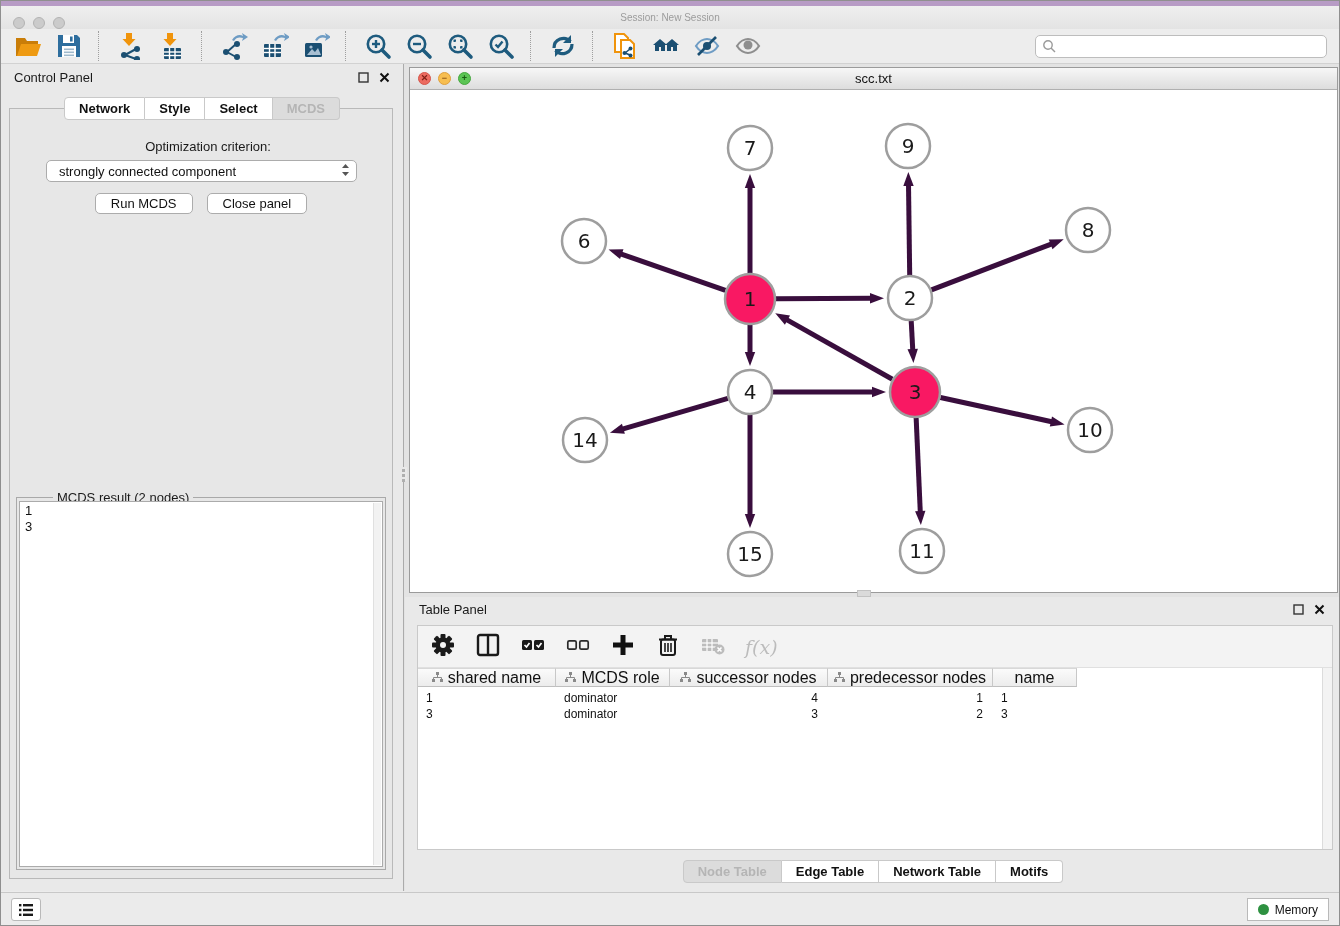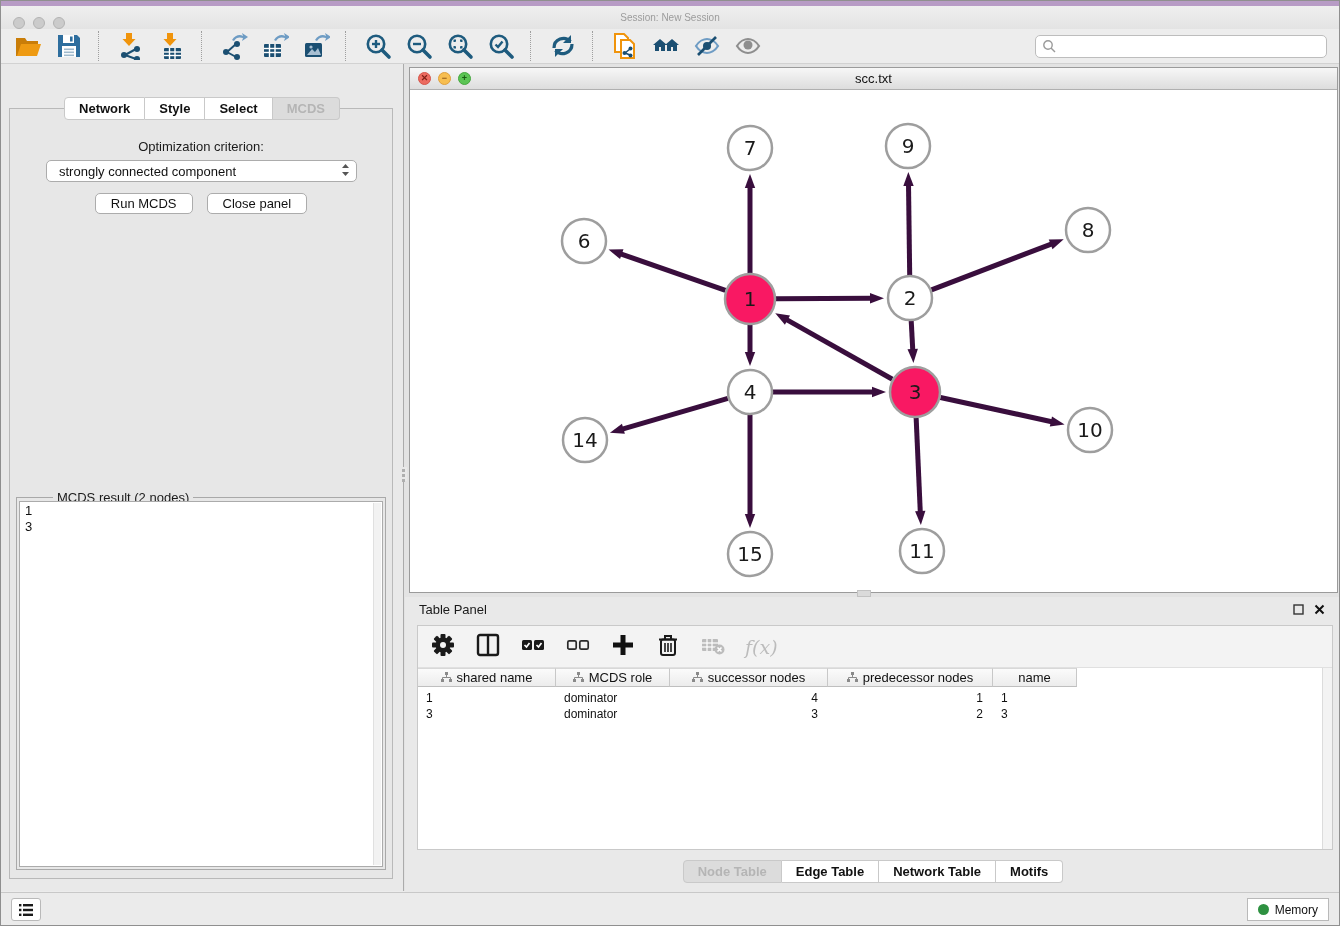--- a/index.html
+++ b/index.html
@@ -29,21 +29,21 @@
   .cp-header{left:0;top:0;width:100%;height:27px;display:flex;align-items:center;padding:0 13px;box-sizing:border-box;}
   .panel-title{font-size:13px;color:#1A1A1A;}
   .panel-icons{margin-left:auto;display:flex;gap:10px;align-items:center;}
   .cp-body{left:8px;right:10px;top:44px;bottom:12px;background:#E7E7E7;border:1px solid #B9B9B9;}
   .cp-tabs{left:0;top:33px;width:100%;display:flex;justify-content:center;z-index:3;}
   .tab{height:21px;line-height:21px;padding:0 14px;font-size:13px;font-weight:bold;color:#111;
        background:#fff;border:1px solid #C9C9C9;border-left:none;}
   .tab.first{border-left:1px solid #C9C9C9;border-radius:4px 0 0 4px;}
   .tab.last{border-radius:0 4px 4px 0;}
   .tab.active{background:#DCDCDC;color:#B5B5B5;font-weight:bold;text-align:right;}
-  .opt-label{left:0;top:30px;width:100%;text-align:center;font-size:13px;color:#1A1A1A;}
+  .opt-label{left:7px;top:30px;width:100%;text-align:center;font-size:13px;color:#1A1A1A;}
   .dropdown{left:36px;top:51px;width:311px;height:22px;background:#fff;border:1px solid #ACACAC;border-radius:5px;
             display:flex;align-items:center;padding:0 6px 0 12px;box-sizing:border-box;font-size:13px;color:#111;}
   .dropdown .dd-arrows{margin-left:auto;}
   .btn-row{left:0;top:84px;width:100%;display:flex;justify-content:center;gap:14px;}
   .btn{height:21px;line-height:19px;background:#fff;border:1px solid #ACACAC;border-radius:5px;
        font-size:13px;color:#111;padding:0 15px;box-sizing:border-box;}
   .group-box{left:6px;top:388px;right:6px;bottom:8px;border:1px solid #A9A9A9;}
   .legend{position:absolute;top:-8px;left:5px;background:#E7E7E7;padding:0 4px;font-size:13px;color:#1A1A1A;margin-left:31px;}
   .result-area{position:absolute;left:2px;right:2px;top:3px;bottom:2px;background:#fff;border:1px solid #ABABAB;
                font-size:13px;color:#111;padding:1px 5px;line-height:16px;}
@@ -71,21 +71,21 @@
   
   .table-panel{left:404px;top:596px;width:936px;height:295px;background:#E9E9E9;}
   .tp-header{left:0;top:0;width:100%;height:25px;display:flex;align-items:center;padding:0 16px 0 14px;box-sizing:border-box;}
   .tp-box{left:12px;right:8px;top:28px;bottom:42px;background:#fff;border:1px solid #C9C9C9;}
   .tp-toolbar{position:absolute;left:0;right:0;top:0;height:42px;background:#F3F3F3;border-bottom:1px solid #E0E0E0;
               display:flex;align-items:center;gap:19px;padding-left:12px;box-sizing:border-box;}
   .tp-scroll{position:absolute;top:42px;bottom:0;right:0;width:9px;background:#F3F3F3;border-left:1px solid #DCDCDC;}
   .thead{position:absolute;left:0;top:42px;height:19px;display:flex;}
   .th{height:19px;background:linear-gradient(#FBFBFB,#ECECEC);border-right:1px solid #C8C8C8;border-bottom:1px solid #BFBFBF;
       border-top:1px solid #D8D8D8;display:flex;align-items:center;justify-content:center;gap:5px;
-      font-size:13px;color:#111;box-sizing:border-box;}
+      font-size:16px;color:#111;box-sizing:border-box;}
   .trow{position:absolute;left:0;height:16px;display:flex;font-size:12px;color:#111;}
   .td{height:16px;display:flex;align-items:center;box-sizing:border-box;padding:0 10px;}
   .td.left{justify-content:flex-start;padding-left:8px;}
   .td.right{justify-content:flex-end;}
   .tp-tabs{left:0;bottom:9px;width:100%;display:flex;justify-content:center;}
   .fx{font-family:"DejaVu Serif",serif;font-style:italic;font-size:19px;color:#BCBCBC;}
 
   
   .statusbar{left:0;bottom:0;width:100%;height:33px;background:#EBEBEB;border-top:1px solid #C8C8C8;box-sizing:border-box;}
   .list-btn{position:absolute;left:10px;top:5px;width:30px;height:23px;background:#fff;border:1px solid #B9B9B9;
@@ -273,20 +273,31 @@
           <circle cx="6" cy="6" r="4.2" fill="none" stroke="#9A9A9A" stroke-width="1.4"></circle>
           <line x1="9" y1="9" x2="13" y2="13" stroke="#9A9A9A" stroke-width="1.4"></line>
         </svg>
       <input type="text" placeholder="" style="">
     </div>
   </div>
 
   <div class="abs right-bg"></div>
 
   <div class="abs control-panel">
+    <div class="abs cp-header">
+      <span class="panel-title">Control Panel</span>
+      <span class="panel-icons">
+        <svg width="11" height="11" viewBox="0 0 11 11">
+            <rect x="1" y="1" width="9" height="9" fill="none" stroke="#333" stroke-width="1.4"></rect>
+          </svg>
+        <svg width="11" height="11" viewBox="0 0 11 11">
+            <path d="M1.5 1.5l8 8M9.5 1.5l-8 8" stroke="#111" stroke-width="2"></path>
+          </svg>
+      </span>
+    </div>
     <div class="abs cp-body">
       <div class="abs opt-label">Optimization criterion:</div>
       <div class="abs dropdown">
         <span>strongly connected component</span>
         <span class="dd-arrows">
           <svg width="9" height="14" viewBox="0 0 9 14">
               <path d="M1 5l3.5-4L8 5z" fill="#555"></path>
               <path d="M1 9l3.5 4L8 9z" fill="#555"></path>
             </svg>
         </span>

